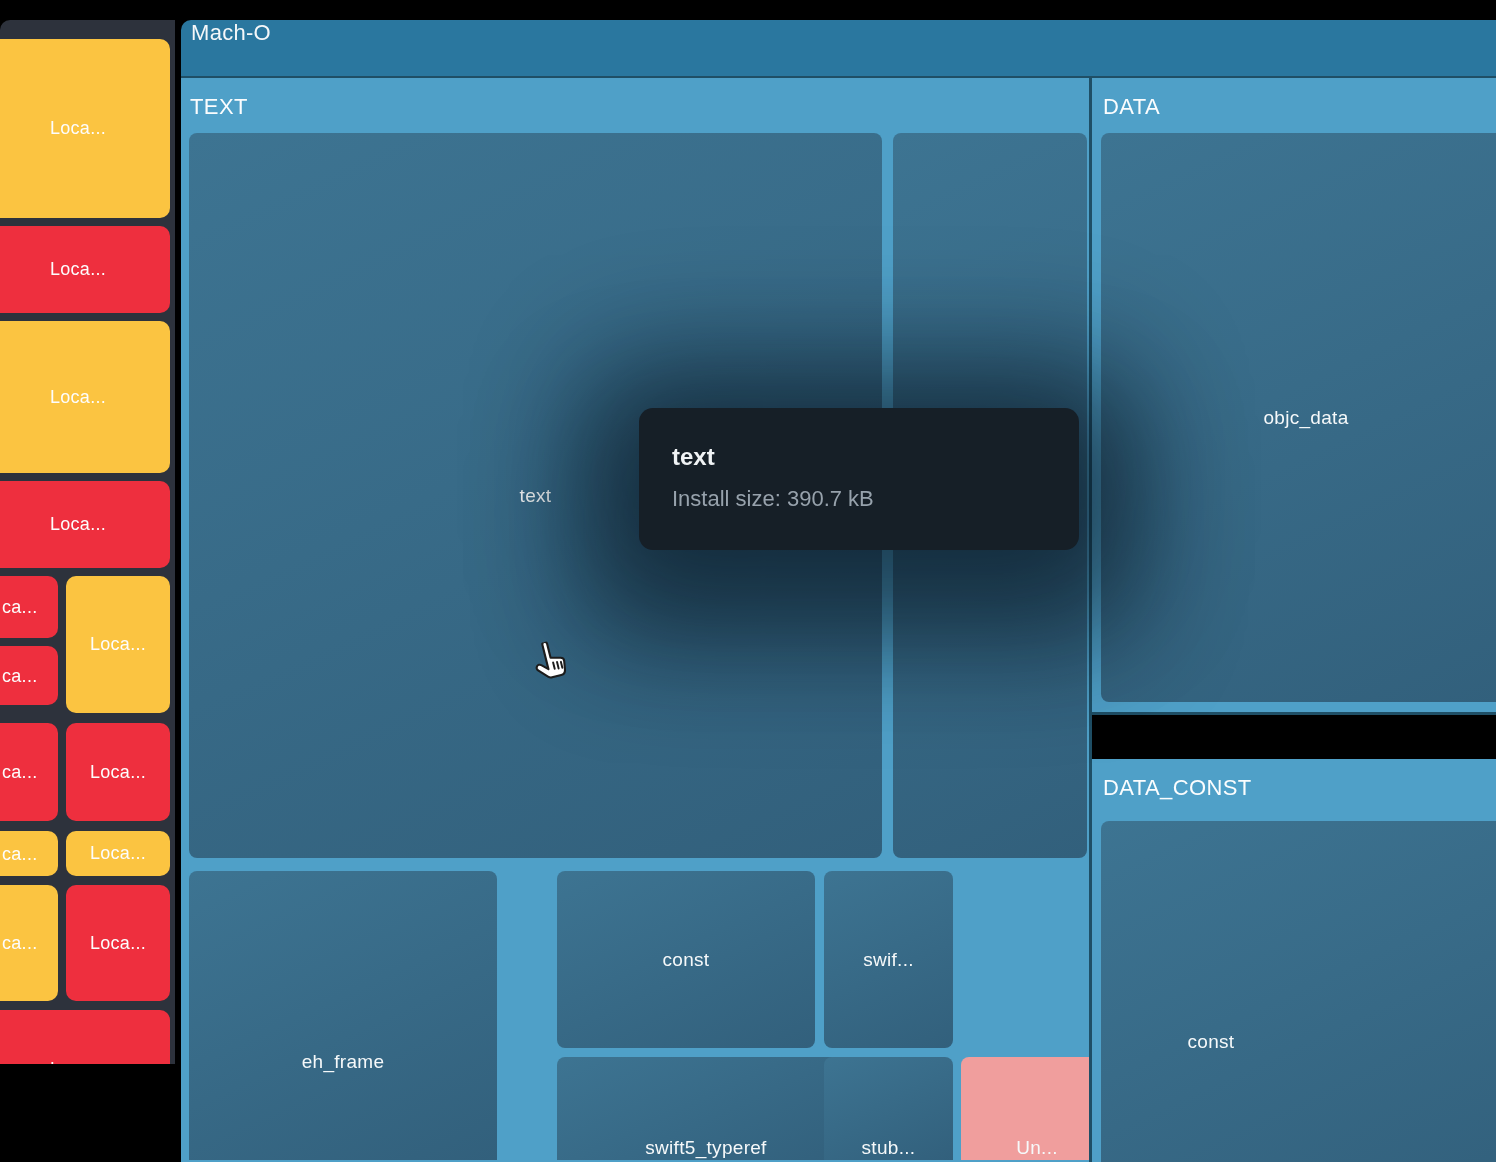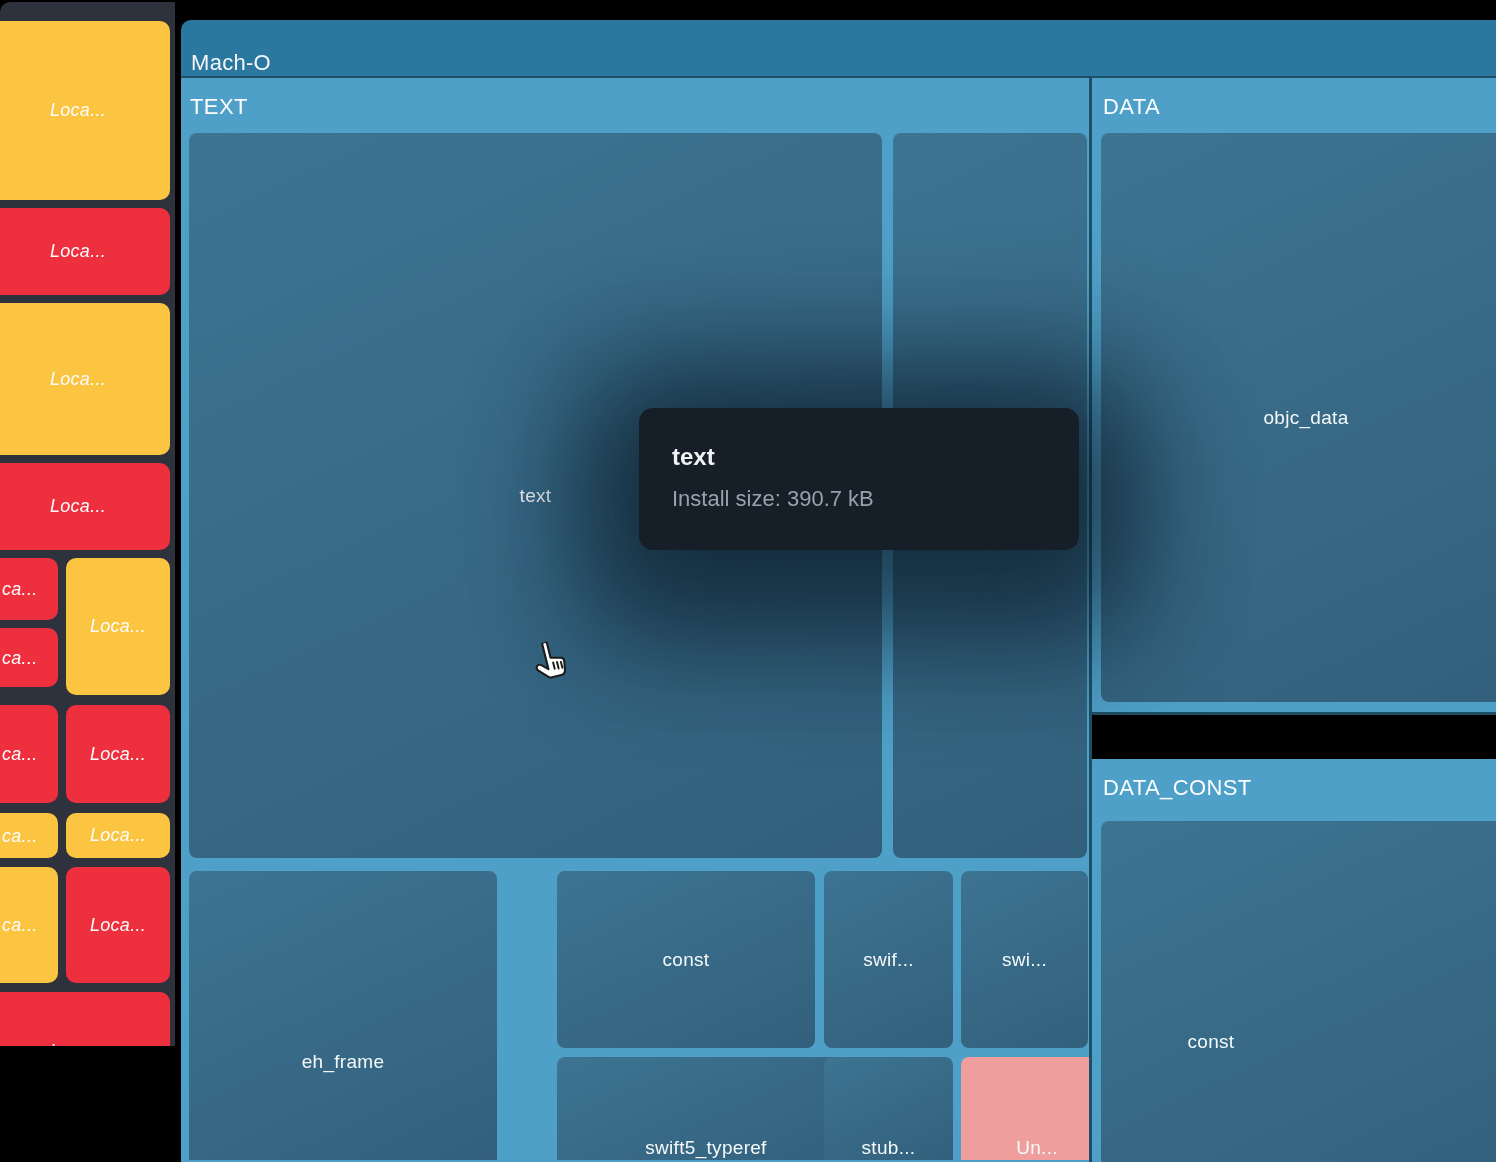--- a/index.html
+++ b/index.html
@@ -1,29 +1,29 @@
 <!DOCTYPE html>
 <html style="--yellow: #fbc441; --red: #ee2f3e; --pink: #f09e9d; --section-blue: #4fa0c8; --header-blue: #2a779f; --teal-a: #3d7492; --teal-b: #32607c; --divider: #1f4f66; --sidebar-bg: #2d323c; --tooltip-bg: #161f27; --tooltip-text-secondary: #97a2ac;"><head>
 <meta charset="utf-8">
 <style>
   html,body{margin:0;padding:0;background:#000;}
   .stage{position:relative;width:1496px;height:1162px;overflow:hidden;background:#000;
          font-family:"Liberation Sans",sans-serif;color:#f4f7f9;-webkit-font-smoothing:antialiased;}
   
-  .sidebar{position:absolute;left:0;top:2px;width:175px;height:1044px;overflow:hidden;
-           background:var(--sidebar-bg,#2d323c);border-radius:10px 0 0 0;font-style:italic;}
+  .sidebar{position:absolute;left:0;top:20px;width:175px;height:1044px;overflow:hidden;
+           background:var(--sidebar-bg,#2d323c);border-radius:10px 0 0 0;}
   .sb{position:absolute;border-radius:10px;display:flex;align-items:center;justify-content:center;
       font-size:18px;letter-spacing:.3px;color:#fdfdfd;cursor:pointer;}
   .sb.yellow{background:var(--yellow,#fbc441);}
   .sb.red{background:var(--red,#ee2f3e);}
   .sb .cutlbl{position:absolute;left:48px;top:50%;transform:translateY(-50%);}
   
   .macho-bar{position:absolute;left:181px;top:20px;width:1315px;height:56px;
              background:var(--header-blue,#2a779f);border-radius:10px 0 0 0;
-             display:flex;align-items:flex-end;padding-left:10px;box-sizing:border-box;
+             display:flex;align-items:flex-start;padding-left:10px;box-sizing:border-box;
              font-size:22px;letter-spacing:.3px;cursor:pointer;}
   .section{position:absolute;background:var(--section-blue,#4fa0c8);overflow:hidden;}
   .sec-text{left:181px;top:78px;width:908px;height:1084px;}
   .sec-data{left:1092px;top:78px;width:404px;height:634px;padding-left:28px;}
   .sec-dataconst{left:1092px;top:715px;width:404px;height:447px;margin-top:44px;}
   .sec-label{position:absolute;left:9px;top:14px;font-size:22px;letter-spacing:.4px;
              line-height:30px;color:#fbfdfe;cursor:pointer;}
   .divider{position:absolute;background:var(--divider,#1f4f66);}
   .dv-h{left:181px;top:76px;width:1315px;height:2px;}
   .dv-v{left:1089px;top:78px;width:3px;height:1084px;}
@@ -123,23 +123,20 @@
 
     <div class="blk cut" style="left:8px;top:793px;width:308px;height:289px">
       <span class="lbl-abs" style="top:180px">eh_frame</span>
     </div>
     <div class="blk" style="left:376px;top:793px;width:258px;height:177px">
       <span class="lbl">const</span>
     </div>
     <div class="blk" style="left:643px;top:793px;width:129px;height:177px">
       <span class="lbl">swif...</span>
     </div>
-    <div class="blk" style="left:780px;top:793px;width:127px;height:177px">
-      <span class="lbl">swi...</span>
-    </div>
 
     <div class="blk cut" style="left:376px;top:979px;width:298px;height:103px">
       <span class="lbl-abs" style="top:80px">swift5_typeref</span>
     </div>
     <div class="blk cut" style="left:643px;top:979px;width:129px;height:103px">
       <span class="lbl-abs" style="top:80px">stub...</span>
     </div>
     <div class="blk cut pink" style="left:780px;top:979px;width:152px;height:103px">
       <span class="lbl-abs" style="top:80px">Un...</span>
     </div>

